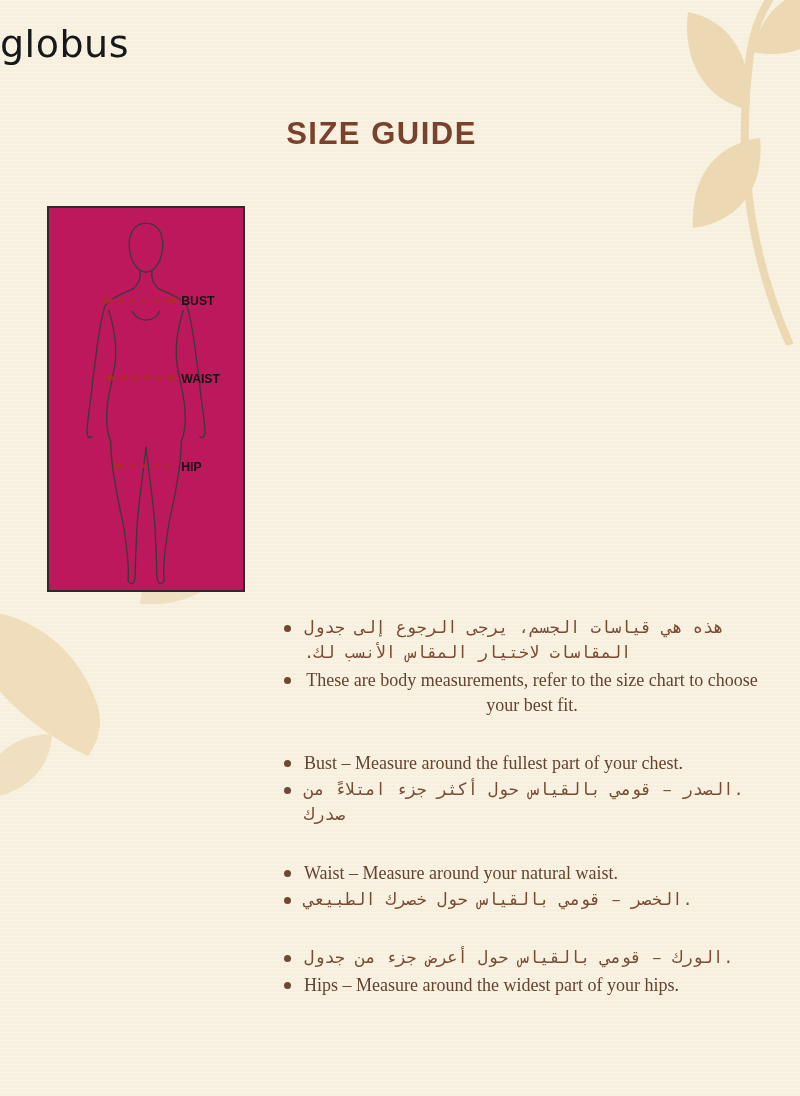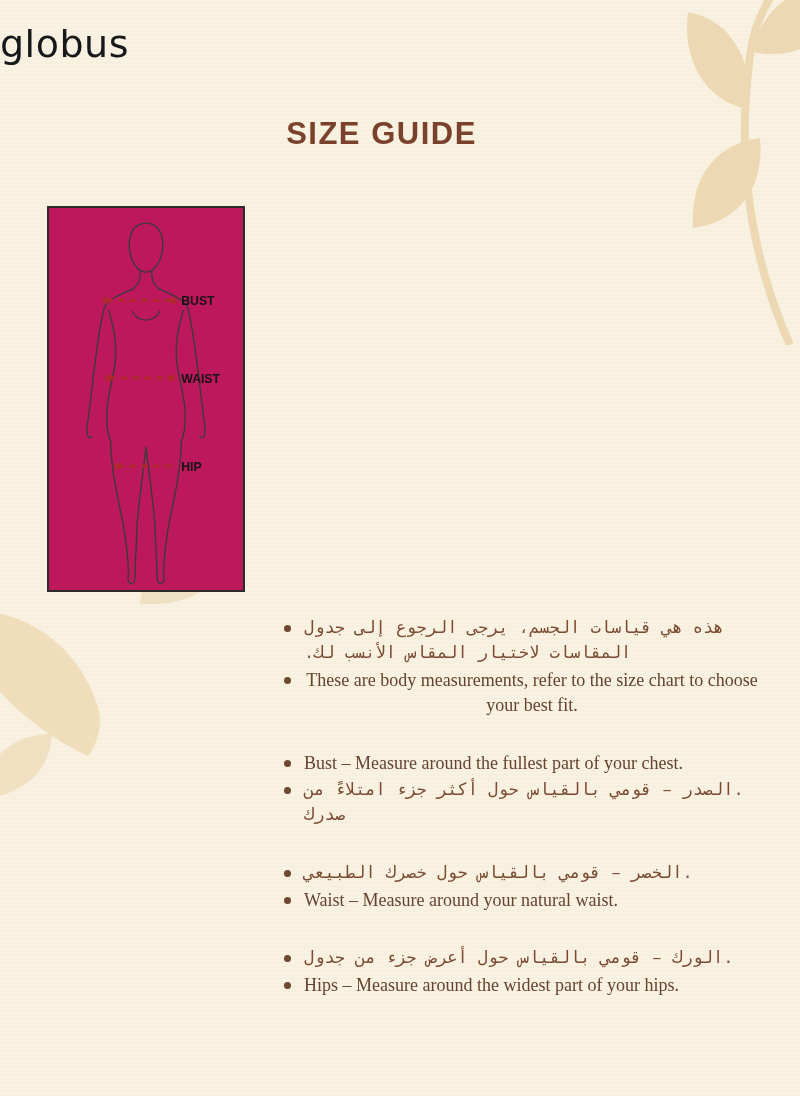--- a/index.html
+++ b/index.html
@@ -111,25 +111,25 @@
       <span class="b-en">Bust – Measure around the fullest part of your chest.</span>
     </div>
     <div class="b-row">
       <span class="b-dot"></span>
       <span class="b-ar">.الصدر – قومي بالقياس حول أكثر جزء امتلاءً من صدرك</span>
     </div>
   </div>
   <div class="b-group">
     <div class="b-row">
       <span class="b-dot"></span>
-      <span class="b-ar">.الخصر – قومي بالقياس حول خصرك الطبيعي</span>
+      <span class="b-en">Waist – Measure around your natural waist.</span>
     </div>
     <div class="b-row">
       <span class="b-dot"></span>
-      <span class="b-en">Waist – Measure around your natural waist.</span>
+      <span class="b-ar">.الخصر – قومي بالقياس حول خصرك الطبيعي</span>
     </div>
   </div>
   <div class="b-group">
     <div class="b-row">
       <span class="b-dot"></span>
       <span class="b-ar">.الورك – قومي بالقياس حول أعرض جزء من جدول</span>
     </div>
     <div class="b-row">
       <span class="b-dot"></span>
       <span class="b-en">Hips – Measure around the widest part of your hips.</span>

